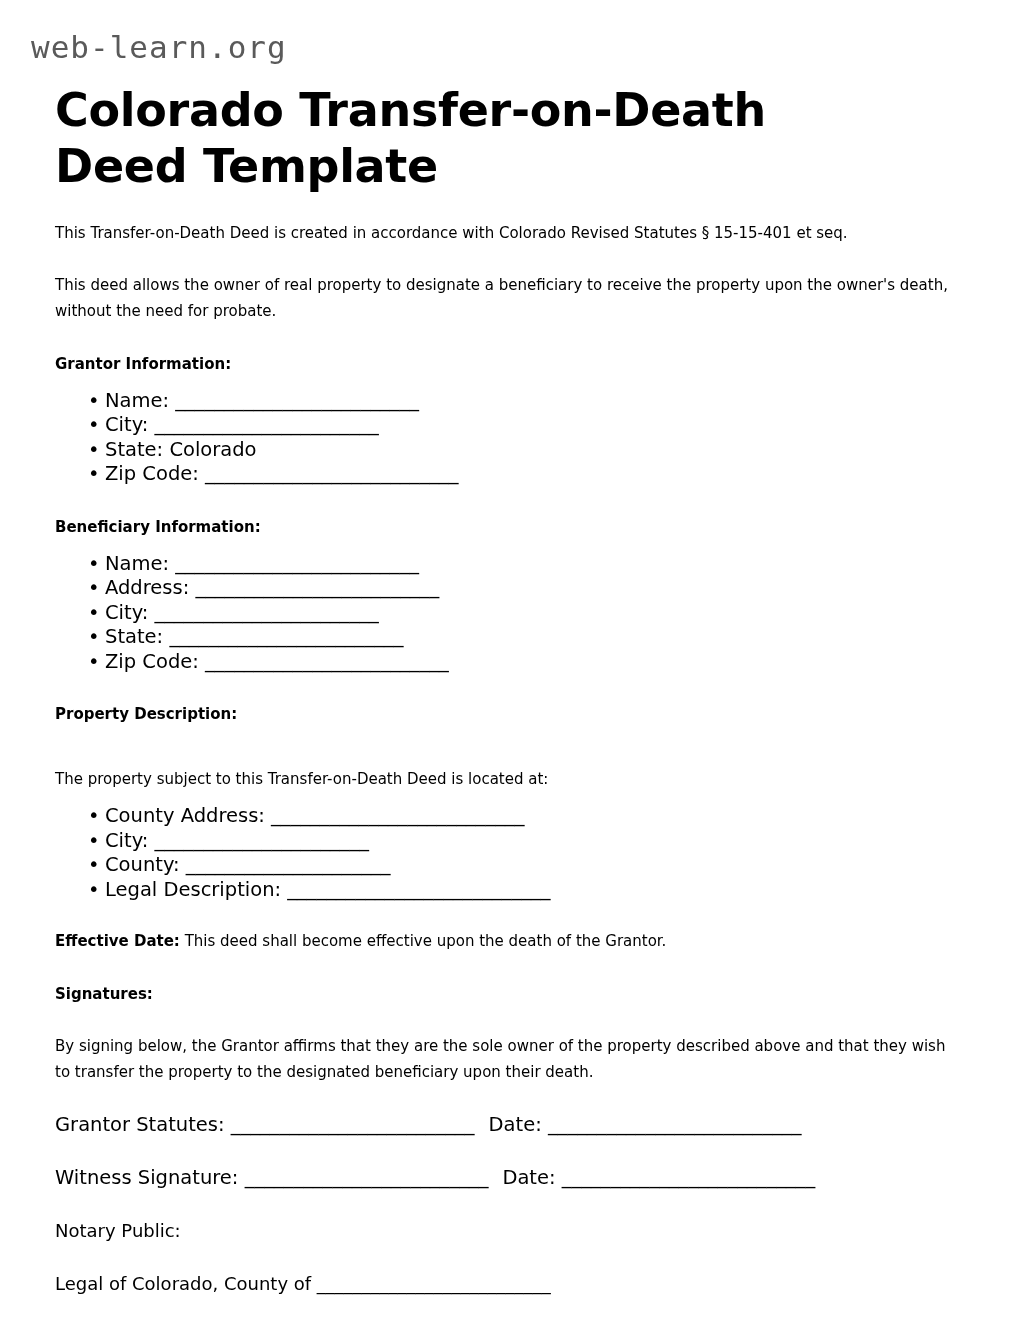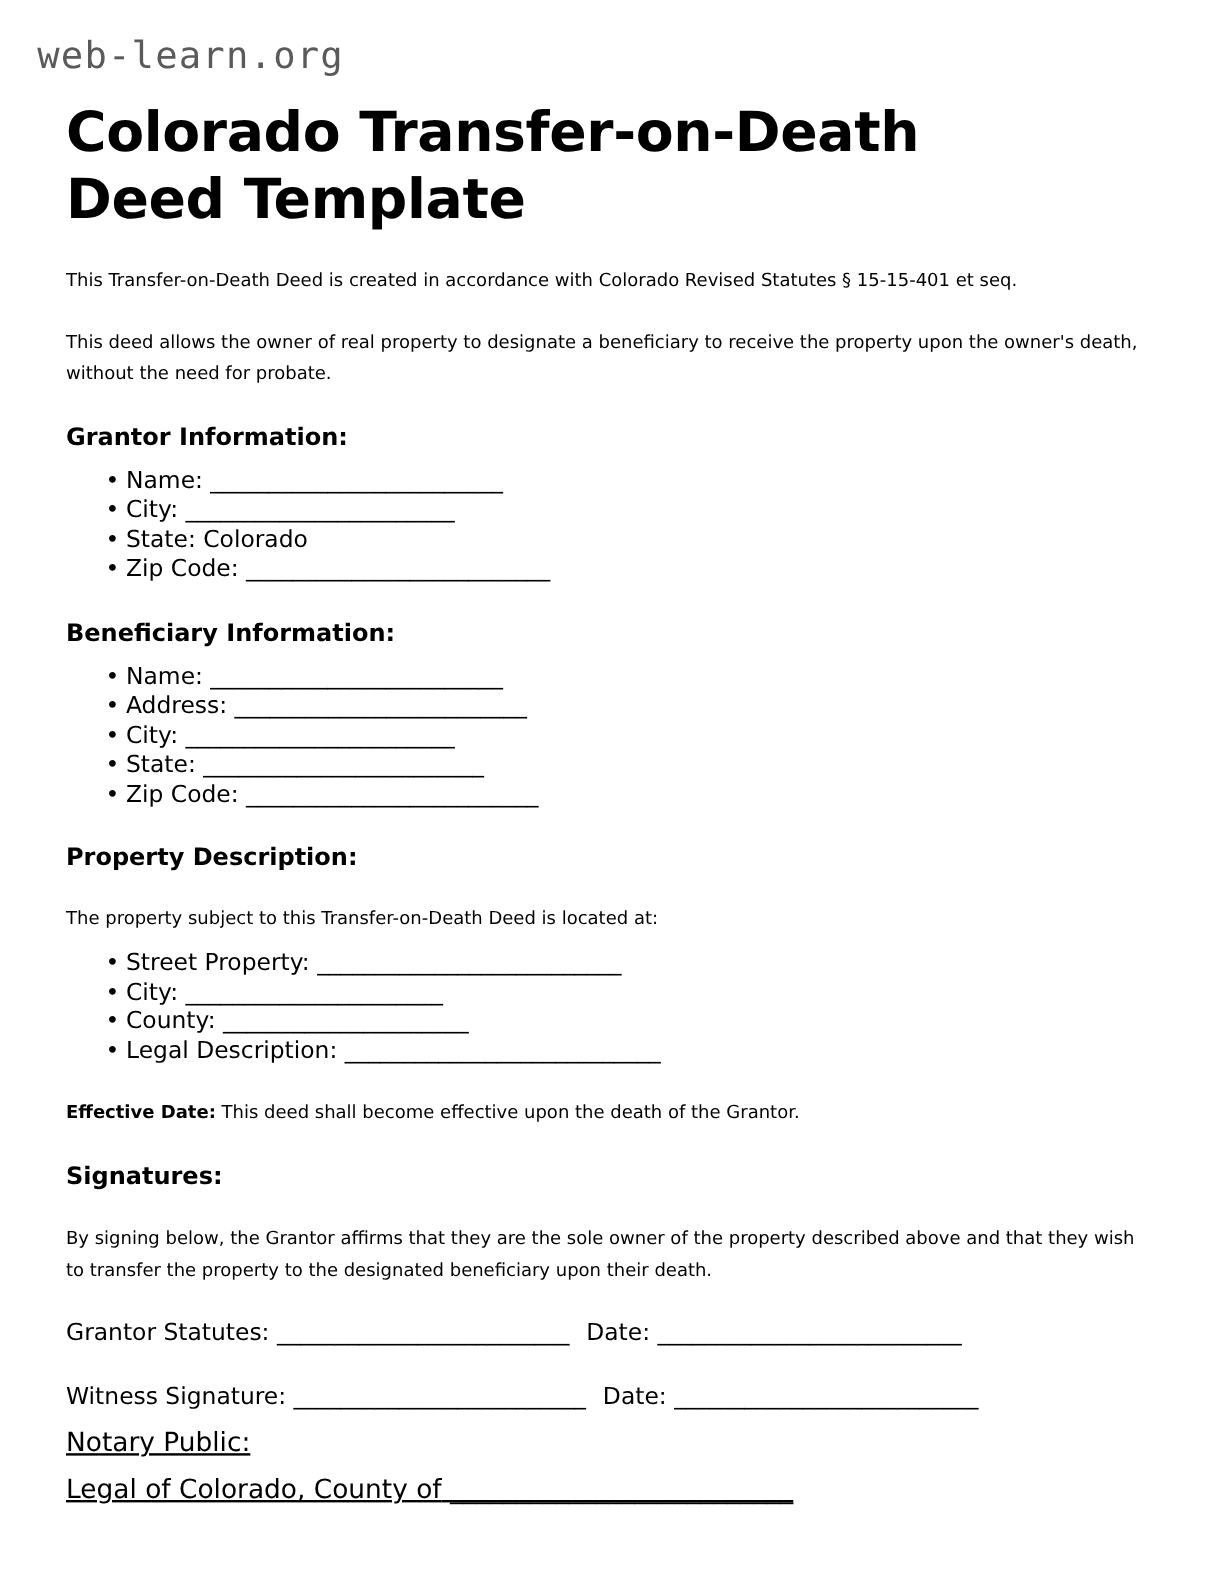--- a/index.html
+++ b/index.html
@@ -45,25 +45,25 @@
   }
 
   
   p.para {
     font-size: 15px;
     line-height: 26px;
     margin: 26px 0 0 0;
     max-width: 905px;
   }
   p.para.tight {
-    margin-top: 25px;
+    margin-top: 39px;
   }
 
   h2.section {
-    font-size: 20px;
+    font-size: 15px;
     font-weight: bold;
     line-height: 26px;
     margin: 27px 0 0 0;
   }
 
   ul.fields {
     list-style: none;
     margin: 12px 0 0 0;
     padding: 0;
   }
@@ -96,25 +96,24 @@
   p.sig-line .gap {
     display: inline-block;
     width: 14px;
   }
 
   .bold { font-weight: bold; }
 
   .sig-label { display: inline-block; }
 
   p.notary {
-    font-size: 22px;
+    font-size: 18px;
     line-height: 26px;
-    margin: 13px 0 0 0;
+    margin: 27px 0 0 0;
     white-space: nowrap;
-    text-decoration: underline;
   }
 </style>
 </head>
 <body>
 
 <div class="page">
 
   <div class="watermark">web-learn.org</div>
 
   <h1 class="doc-title">Colorado Transfer-on-Death Deed Template</h1>
@@ -140,21 +139,21 @@
     <li><span>City:</span><span class="blank"> _______________________</span></li>
     <li><span>State:</span><span class="blank"> ________________________</span></li>
     <li><span>Zip Code:</span><span class="blank"> _________________________</span></li>
   </ul>
 
   <h2 class="section">Property Description:</h2>
 
   <p class="para tight">The property subject to this Transfer-on-Death Deed is located at:</p>
 
   <ul class="fields">
-    <li><span>Street Property:</span><span class="blank"> __________________________</span></li>
+    <li><span>County Address:</span><span class="blank"> __________________________</span></li>
     <li><span>City:</span><span class="blank"> ______________________</span></li>
     <li><span>County:</span><span class="blank"> _____________________</span></li>
     <li><span>Legal Description:</span><span class="blank"> ___________________________</span></li>
   </ul>
 
   <p class="para"><span class="bold">Effective Date:</span><span> This deed shall become effective upon the death of the Grantor.</span></p>
 
   <h2 class="section">Signatures:</h2>
 
   <p class="para">By signing below, the Grantor affirms that they are the sole owner of the property described above and that they wish to transfer the property to the designated beneficiary upon their death.</p>

